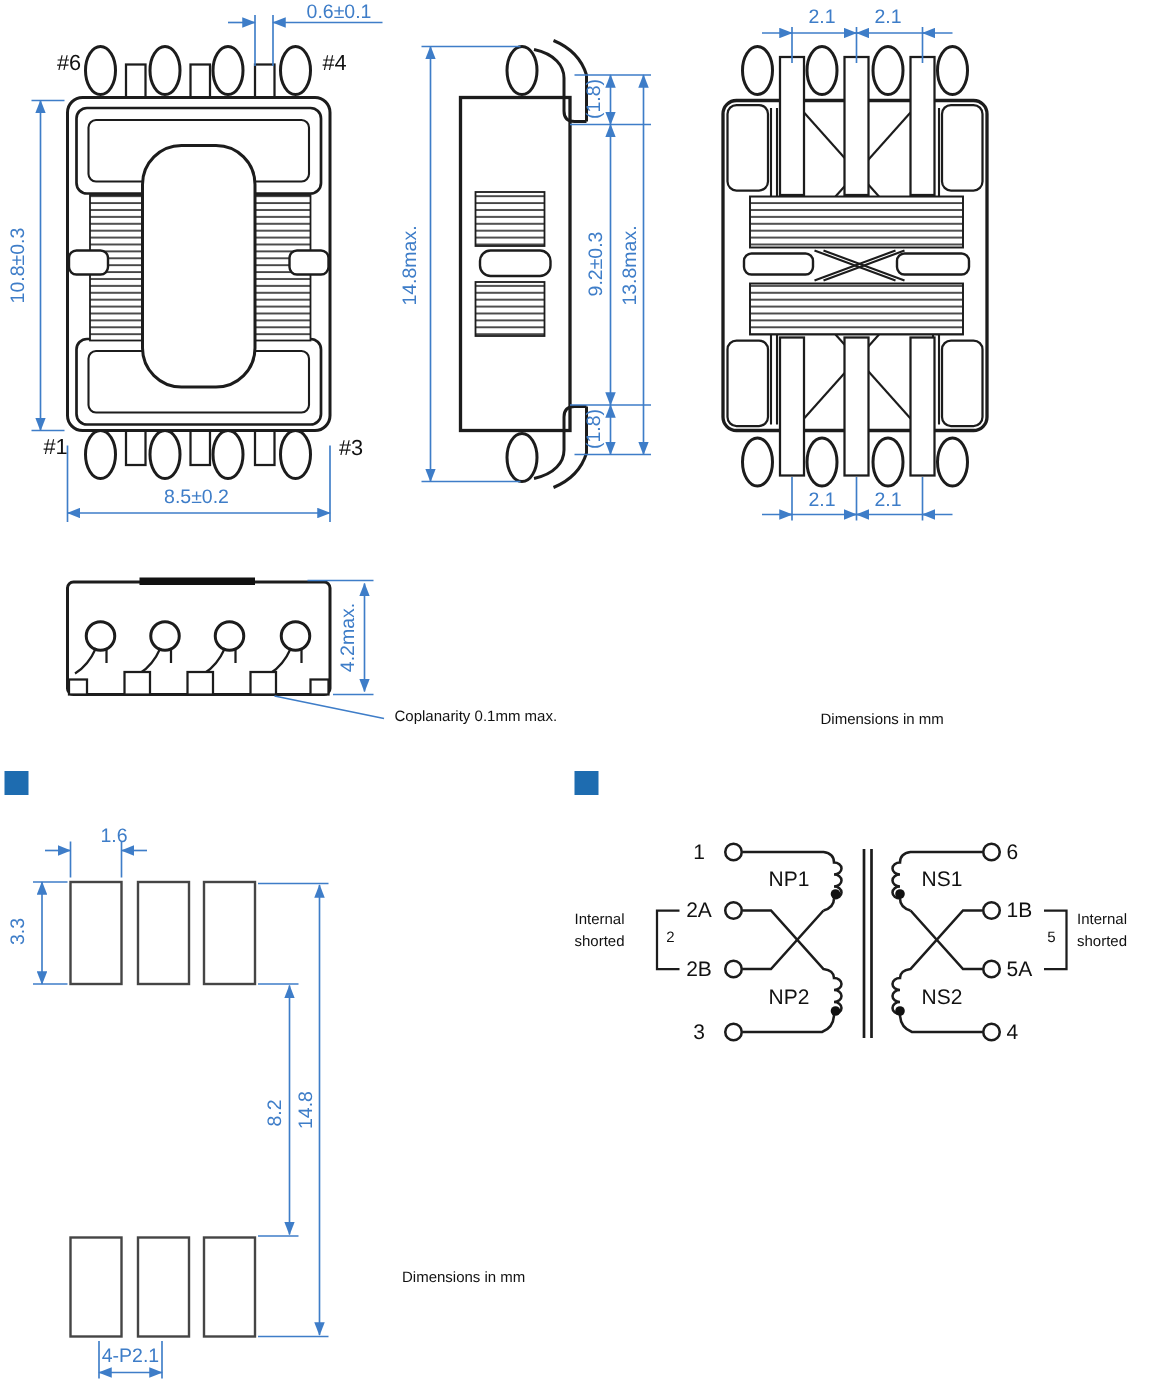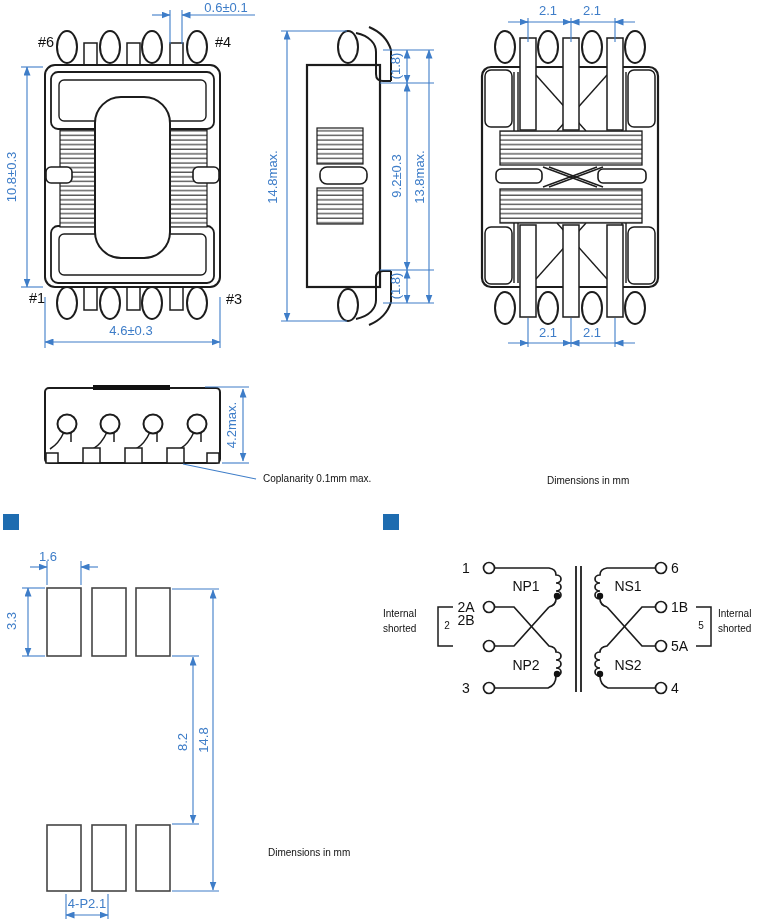--- a/index.html
+++ b/index.html
@@ -248,50 +248,50 @@
     <path d="M696,607 L711,607 L711,646 L696,646" stroke-width="1.5"></path>
   </g>
 </svg>
 
 <div class="t dim" style="left:226px;top:8px">0.6±0.1</div>
 <div class="t pin" style="left:46px;top:43px">#6</div>
 <div class="t pin" style="left:223px;top:43px">#4</div>
 <div class="t pin" style="left:37px;top:299px">#1</div>
 <div class="t pin" style="left:234px;top:300px">#3</div>
 <div class="t dim rot" style="left:12px;top:177px">10.8±0.3</div>
-<div class="t dim" style="left:131px;top:331px">4.6±0.3</div>
+<div class="t dim" style="left:131px;top:331px">8.5±0.2</div>
 
 <div class="t dim rot" style="left:273px;top:177px">14.8max.</div>
 <div class="t dim rot" style="left:396px;top:66px">(1.8)</div>
 <div class="t dim rot" style="left:397px;top:176px">9.2±0.3</div>
 <div class="t dim rot" style="left:396px;top:286px">(1.8)</div>
 <div class="t dim rot" style="left:420px;top:177px">13.8max.</div>
 
 <div class="t dim" style="left:548px;top:11px">2.1</div>
 <div class="t dim" style="left:592px;top:11px">2.1</div>
 <div class="t dim" style="left:548px;top:333px">2.1</div>
 <div class="t dim" style="left:592px;top:333px">2.1</div>
 
 <div class="t dim rot" style="left:232px;top:425px">4.2max.</div>
 <div class="t sm la" style="left:263px;top:479px">Coplanarity 0.1mm max.</div>
 <div class="t sm la" style="left:547px;top:481px">Dimensions in mm</div>
 
 <div class="bullet" style="left:3px;top:514px"></div>
 <div class="bullet" style="left:383px;top:514px"></div>
 
-<div class="t dim" style="left:48px;top:557px">1.6</div>
+<div class="t dim" style="left:76px;top:557px">1.6</div>
 <div class="t dim rot" style="left:12px;top:621px">3.3</div>
 <div class="t dim rot" style="left:183px;top:742px">8.2</div>
 <div class="t dim rot" style="left:204px;top:740px">14.8</div>
 <div class="t dim" style="left:87px;top:904px">4-P2.1</div>
 <div class="t sm la" style="left:268px;top:853px">Dimensions in mm</div>
 
 <div class="t cir" style="left:466px;top:568px">1</div>
 <div class="t cir" style="left:466px;top:607px">2A</div>
-<div class="t cir" style="left:466px;top:620px">2B</div>
+<div class="t cir" style="left:466px;top:646px">2B</div>
 <div class="t cir" style="left:466px;top:688px">3</div>
 <div class="t cir la" style="left:671px;top:568px">6</div>
 <div class="t cir la" style="left:671px;top:607px">1B</div>
 <div class="t cir la" style="left:671px;top:646px">5A</div>
 <div class="t cir la" style="left:671px;top:688px">4</div>
 <div class="t cir" style="left:526px;top:586px">NP1</div>
 <div class="t cir" style="left:526px;top:665px">NP2</div>
 <div class="t cir" style="left:628px;top:586px">NS1</div>
 <div class="t cir" style="left:628px;top:665px">NS2</div>
 <div class="t sm" style="left:447px;top:626px">2</div>

